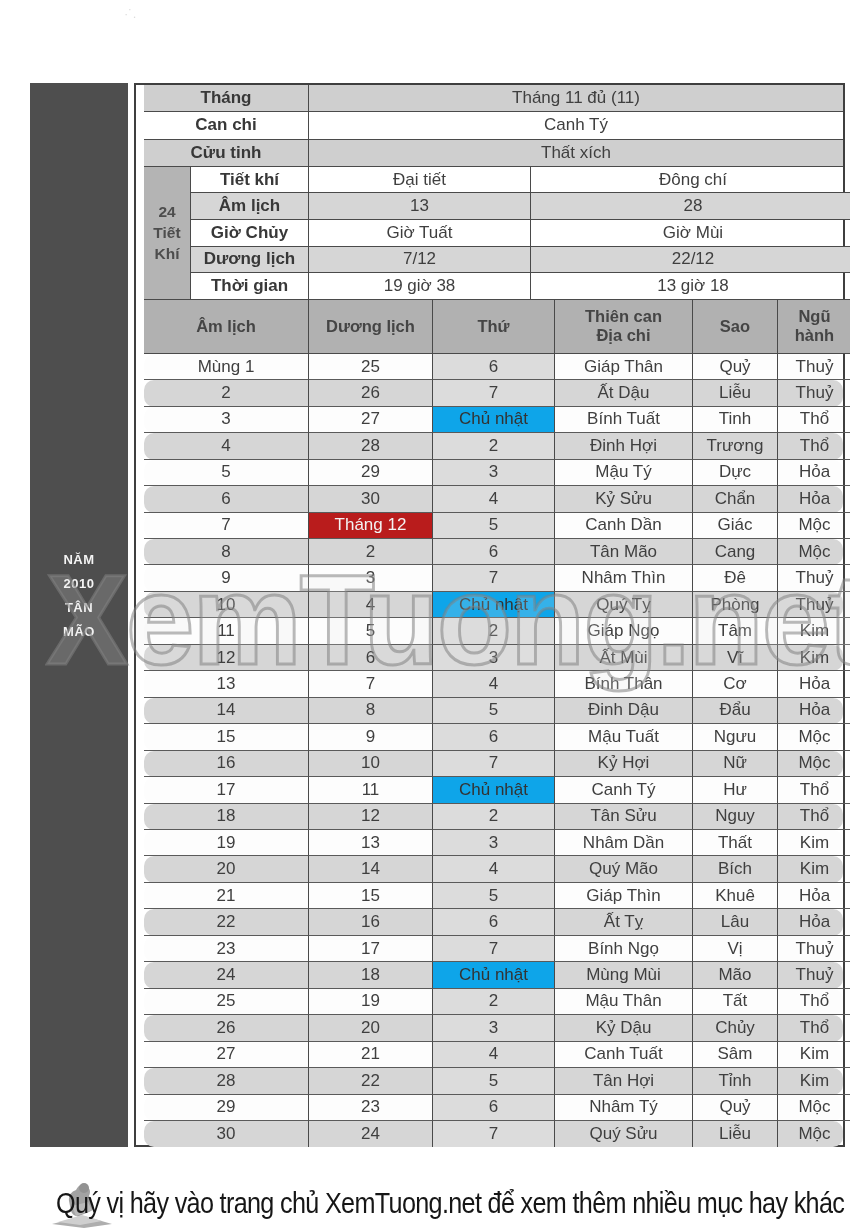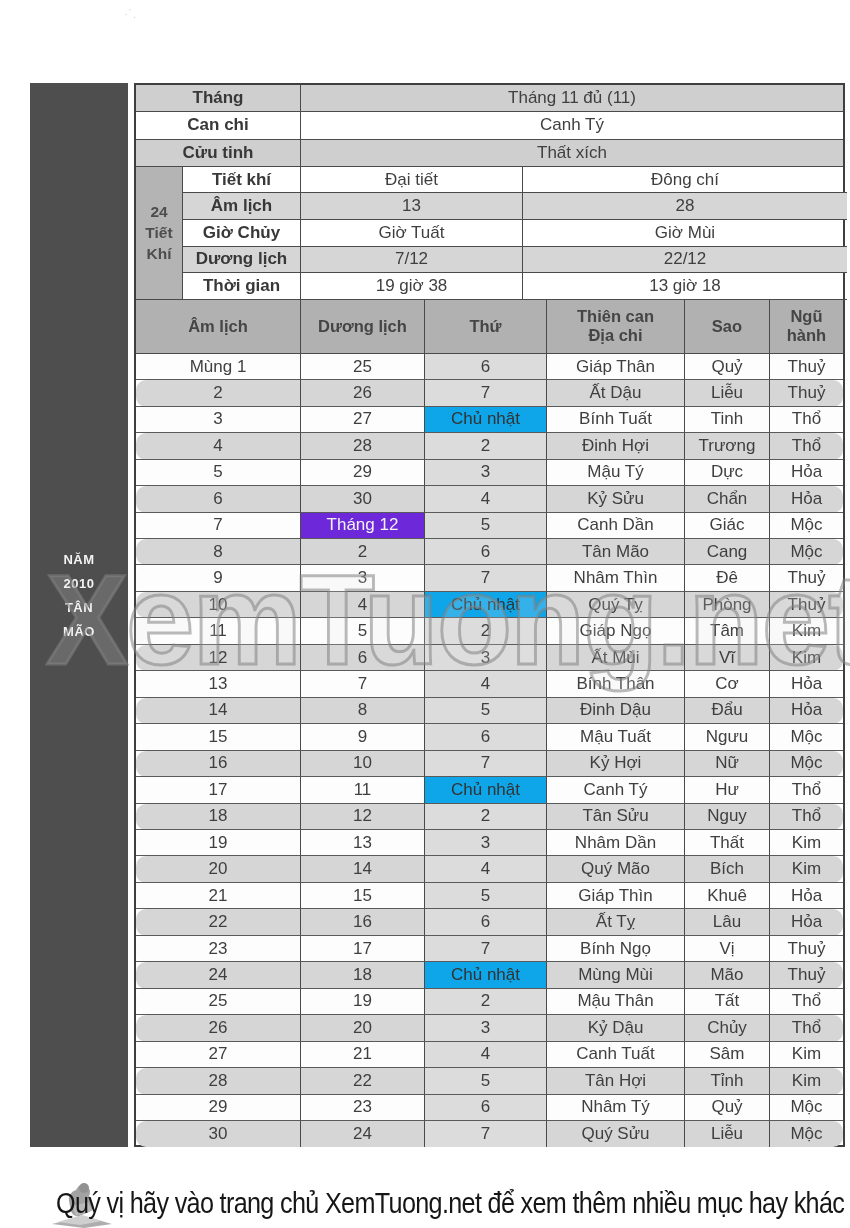--- a/index.html
+++ b/index.html
@@ -8,21 +8,21 @@
   .page { position:relative; width:850px; height:1228px; background:#fff; }
 
   
   .sheet { position:absolute; left:30px; top:83px; width:815px; height:1064px; }
   .sidebar { position:absolute; left:0; top:0; width:98px; height:1064px;
              background:#4e4e4e; z-index:1; }
   .sidebar-text { position:absolute; top:465px; left:0; width:100%;
                   text-align:center; color:#f4f4f4; font-weight:700;
                   font-size:13px; line-height:24px; letter-spacing:.5px; }
   .content { position:absolute; left:104px; top:0; width:711px; height:1064px;
-             border:2px solid #3f3f3f; background:#fff; z-index:2; }
+             border:2px solid #3f3f3f; background:#fff; z-index:2;padding-left:8px; }
 
   
   .content { --c1:165px; --c2:124px; --c3:122px; --c4:138px; --c5:85px; --c6:73px;
              --lab:165px; --grp:47px; --tklab:118px; --tk1:222px; --tk2:324px; }
 
   .cell { display:flex; align-items:center; justify-content:center;
           border-right:1.5px solid #4a4a4a; border-bottom:1.5px solid #4a4a4a;
           color:#3f3f3f; font-size:17px; overflow:hidden; white-space:nowrap; }
   .cell:last-child { border-right:none; }
   .bold { font-weight:700; color:#383838; }
@@ -48,21 +48,21 @@
                       line-height:1.15; }
 
   
   .cal-row { display:grid; grid-template-columns:var(--c1) var(--c2) var(--c3) var(--c4) var(--c5) var(--c6);
              height:26.46px; background:#fdfdfd;border-radius:10px; }
   .cal-row:nth-child(even) { background:#d6d6d6; }
   .cal-row .cell { background:transparent; border-bottom:1.2px solid #5a5a5a; }
   .cal-row:last-child .cell { border-bottom:none; }
   .cell.thu { background:#dcdcdc; }
   .cell.sunday { background:#0ea5e9; color:#333; }
-  .cell.m12 { background:#6d28d9; color:#f3f3f3; }
+  .cell.m12 { background:#b91c1c; color:#f3f3f3; }
 
   
   .watermark { position:absolute; left:46px; top:546px; width:810px; z-index:5;
                font-size:128px; font-weight:700; white-space:nowrap;
                color:rgba(235,235,235,0.18);
                -webkit-text-stroke:3px rgba(130,130,130,0.55);
                transform:scaleX(.96); transform-origin:left top;
                pointer-events:none; letter-spacing:-2px; }
 
   

